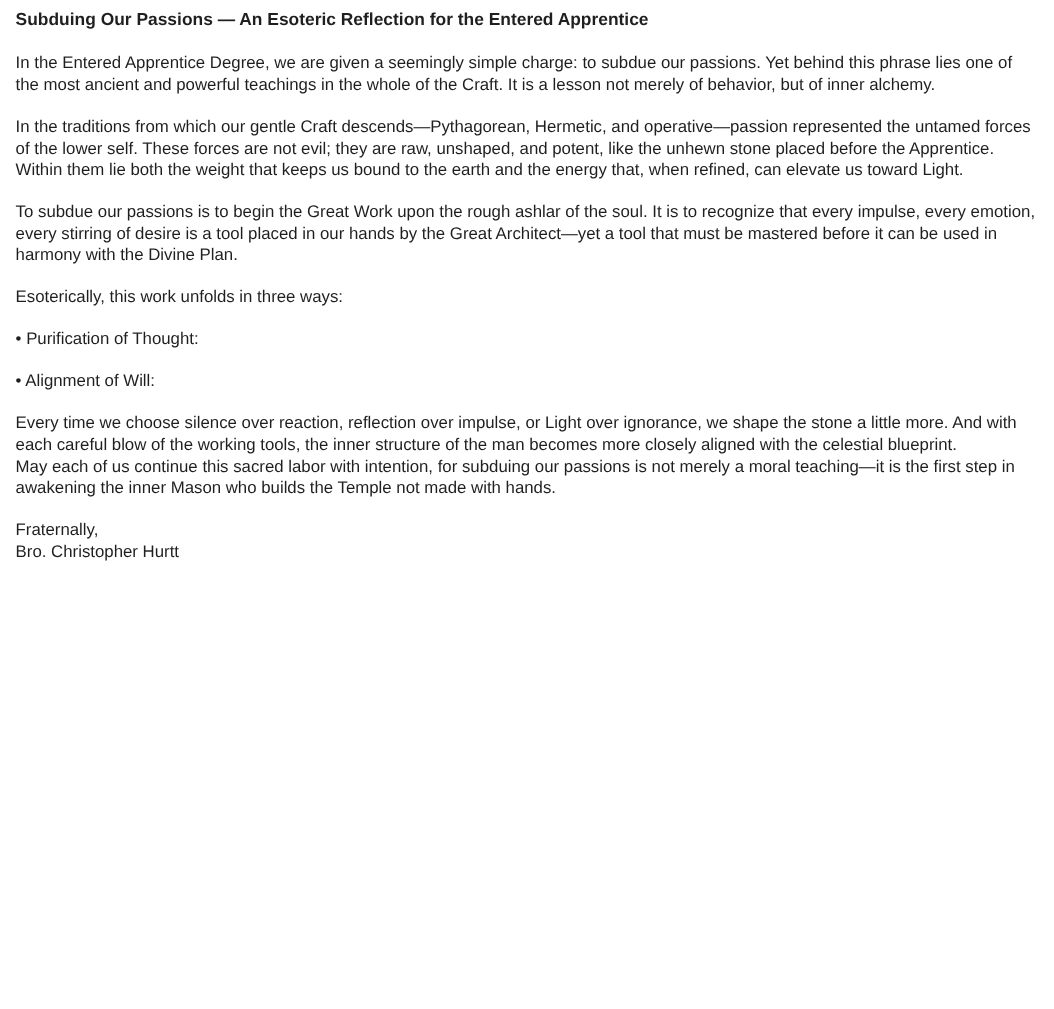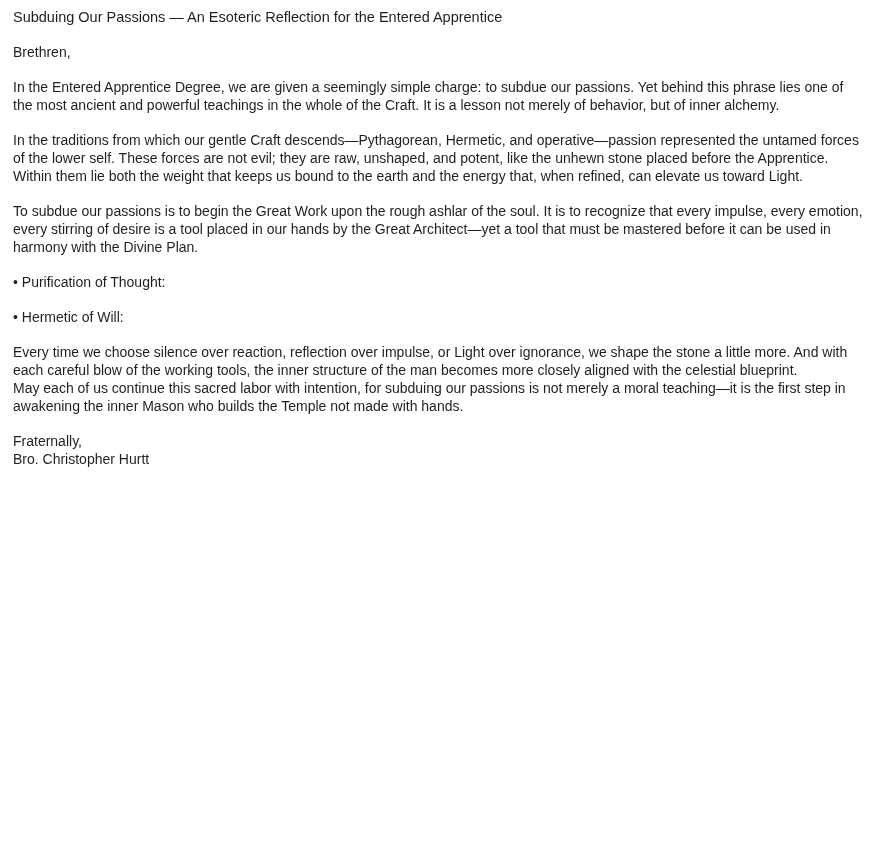--- a/index.html
+++ b/index.html
@@ -13,41 +13,41 @@
     box-sizing: border-box;
     padding: 8px 12px 10px 13px;
     background: #ffffff;
     color: #1f1f1f;
     font-family: "Liberation Sans", "DejaVu Sans", sans-serif;
     font-size: 14px;
     line-height: 18px;
     overflow: hidden;
   }
   .doc-title {
-    font-weight: normal;
+    font-weight: bold;
     font-size: 14.5px;
     margin: 0 0 17px 0;
     white-space: pre-wrap;
   }
   .para {
     margin: 0 0 17px 0;
     white-space: pre-wrap;
   }
   .para:last-child {
     margin-bottom: 4px;
   }
 </style>
 </head>
 <body>
 
 <div class="page">
   <p class="doc-title">Subduing Our Passions — An Esoteric Reflection for the Entered Apprentice</p>
-  <p class="para">Brethren,</p>
   <p class="para">In the Entered Apprentice Degree, we are given a seemingly simple charge: to subdue our passions. Yet behind this phrase lies one of the most ancient and powerful teachings in the whole of the Craft. It is a lesson not merely of behavior, but of inner alchemy.</p>
   <p class="para">In the traditions from which our gentle Craft descends—Pythagorean, Hermetic, and operative—passion represented the untamed forces of the lower self. These forces are not evil; they are raw, unshaped, and potent, like the unhewn stone placed before the Apprentice. Within them lie both the weight that keeps us bound to the earth and the energy that, when refined, can elevate us toward Light.</p>
   <p class="para">To subdue our passions is to begin the Great Work upon the rough ashlar of the soul. It is to recognize that every impulse, every emotion, every stirring of desire is a tool placed in our hands by the Great Architect—yet a tool that must be mastered before it can be used in harmony with the Divine Plan.</p>
+  <p class="para">Esoterically, this work unfolds in three ways:</p>
   <p class="para">• Purification of Thought:</p>
-  <p class="para">• Hermetic of Will:</p>
+  <p class="para">• Alignment of Will:</p>
   <p class="para">Every time we choose silence over reaction, reflection over impulse, or Light over ignorance, we shape the stone a little more. And with each careful blow of the working tools, the inner structure of the man becomes more closely aligned with the celestial blueprint.
 May each of us continue this sacred labor with intention, for subduing our passions is not merely a moral teaching—it is the first step in awakening the inner Mason who builds the Temple not made with hands.</p>
   <p class="para">Fraternally,
 Bro. Christopher Hurtt</p>
 </div>
 
 </body></html>

